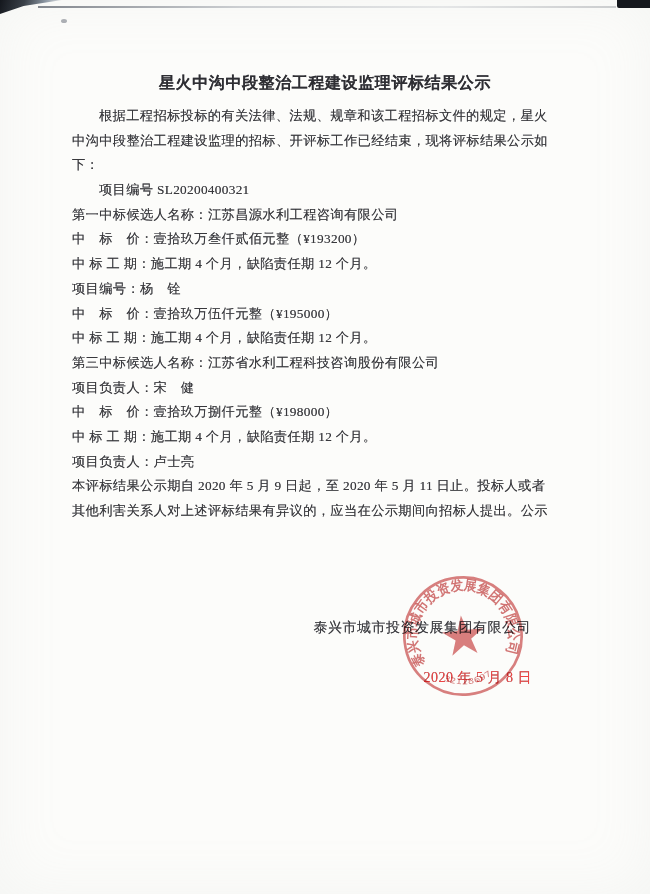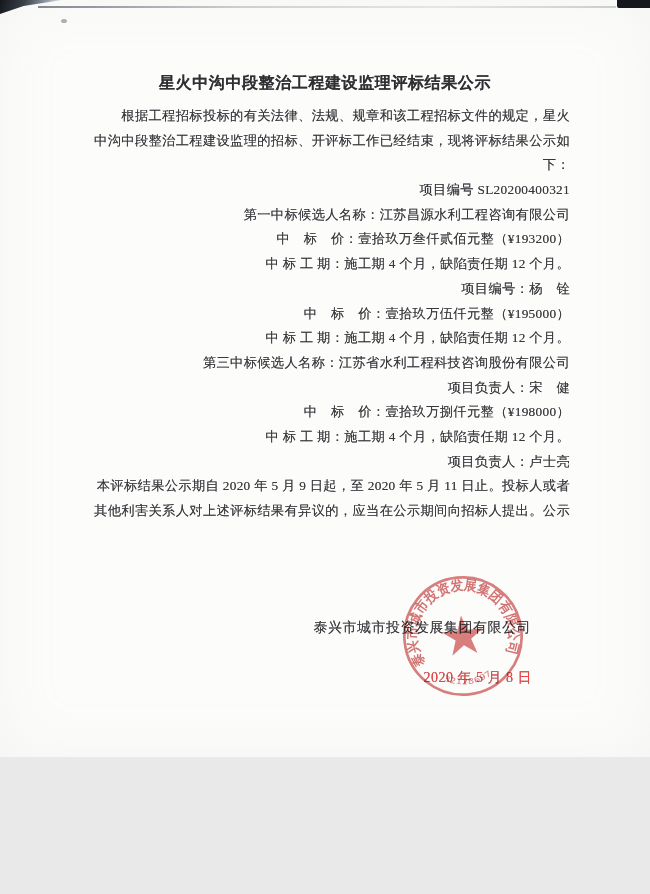--- a/index.html
+++ b/index.html
@@ -1,17 +1,17 @@
 <!DOCTYPE html>
 <html><head>
 <meta charset="utf-8">
 <style>
   html,body{margin:0;padding:0;background:#e9e9e9;}
   .page{
-    position:relative;width:650px;height:757px;margin:0 auto;
+    position:relative;width:650px;height:894px;margin:0 auto;
     background:#fcfcfa;overflow:hidden;
     font-family:"Liberation Serif","DejaVu Serif",serif;
     box-shadow:inset 0 0 60px rgba(190,195,200,0.12);
   }
   
   .corner-tl{
     position:absolute;top:0;left:0;width:62px;height:14px;
     background:linear-gradient(105deg,#14171d 0%,#3a4149 38%,#8d98a4 70%,rgba(160,170,180,0) 100%);
     clip-path:polygon(0 0,100% 0,38% 42%,0 100%);
   }
@@ -26,21 +26,21 @@
   .speck{
     position:absolute;top:19px;left:61px;width:6px;height:4px;border-radius:50%;
     background:rgba(108,113,124,0.55);
   }
   
   .title{
     position:absolute;top:73px;left:0;width:100%;text-align:center;
     font-size:16px;font-weight:bold;color:#2e2e33;letter-spacing:0.6px;
     text-shadow:0 0 0.6px rgba(46,46,55,0.65);
   }
-  .body-block{position:absolute;top:104px;left:88px;width:482px;text-align:right;}
+  .body-block{position:absolute;top:104px;left:72px;width:482px;}
   .line{
     height:24.7px;line-height:24.7px;font-size:13.3px;color:#38383c;
     letter-spacing:0.3px;white-space:pre;
     text-shadow:0 0 0.5px rgba(56,58,66,0.6);
   }
   .line.indent{padding-left:27px;}
   .sig-company{
     position:absolute;top:619px;left:0;width:531px;text-align:right;
     font-size:14px;color:#3a3a3e;letter-spacing:0.5px;
     text-shadow:0 0 0.5px rgba(56,58,66,0.6);

